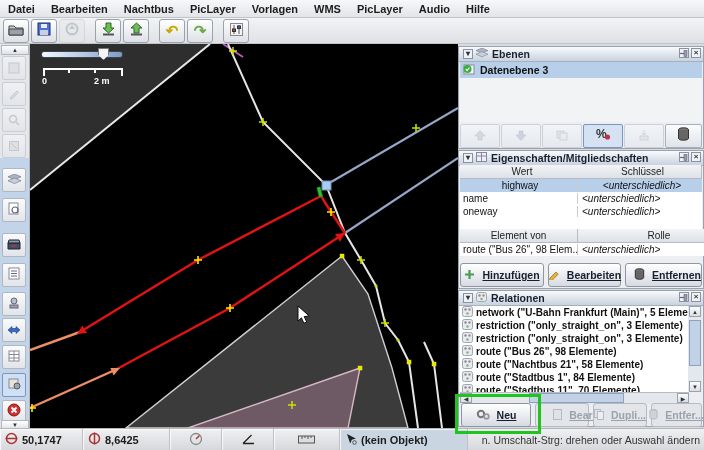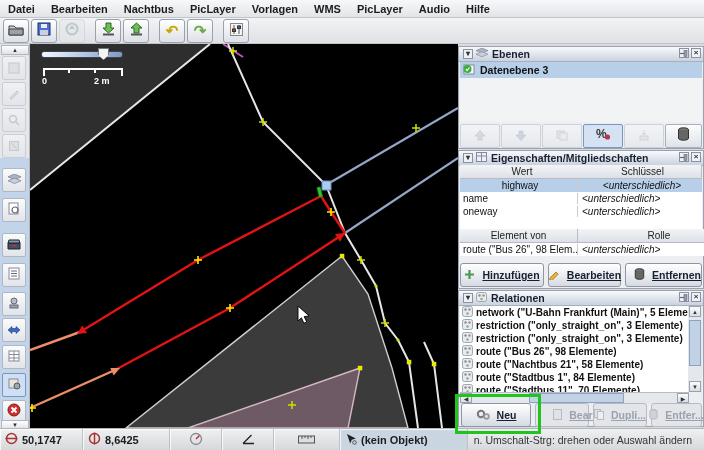--- a/index.html
+++ b/index.html
@@ -72,21 +72,21 @@
   .sbtn{position:absolute;width:12px;height:11px;box-sizing:border-box;border:1px solid #9aa2ae;
         background:linear-gradient(#fbfcfd,#dadee4);font-size:6px;color:#333;display:flex;align-items:center;justify-content:center;}
   .sthumb{position:absolute;background:#c2d2e6;border:1px solid #8ea2c0;box-sizing:border-box;}
   .hl{position:absolute;left:455px;top:394px;width:80px;height:34px;border:3px solid #1fc41f;z-index:9;pointer-events:none;}
   
   .status{position:absolute;left:0;top:428px;width:704px;height:22px;box-sizing:border-box;display:flex;
           background:linear-gradient(#eef0f2,#d6d8db);border-top:1px solid #b4b6ba;
           font-size:11px;font-weight:bold;color:#1c1c1c;align-items:stretch;}
   .sseg{display:flex;align-items:center;gap:4px;padding:0 5px;box-sizing:border-box;
         border-right:1px solid #bfc1c5;box-shadow:inset 1px 1px 1px rgba(255,255,255,.8);}
-  .shelp{flex:1;display:flex;align-items:center;justify-content:flex-end;padding-right:12px;
+  .shelp{flex:1;display:flex;align-items:center;justify-content:flex-end;padding-right:4px;
          font-weight:normal;font-size:10.5px;color:#333;}
 </style>
 </head>
 <body>
 
 <div class="app">
 
   <div class="menubar">
     <span class="mi">Datei</span>
     <span class="mi">Bearbeiten</span>

